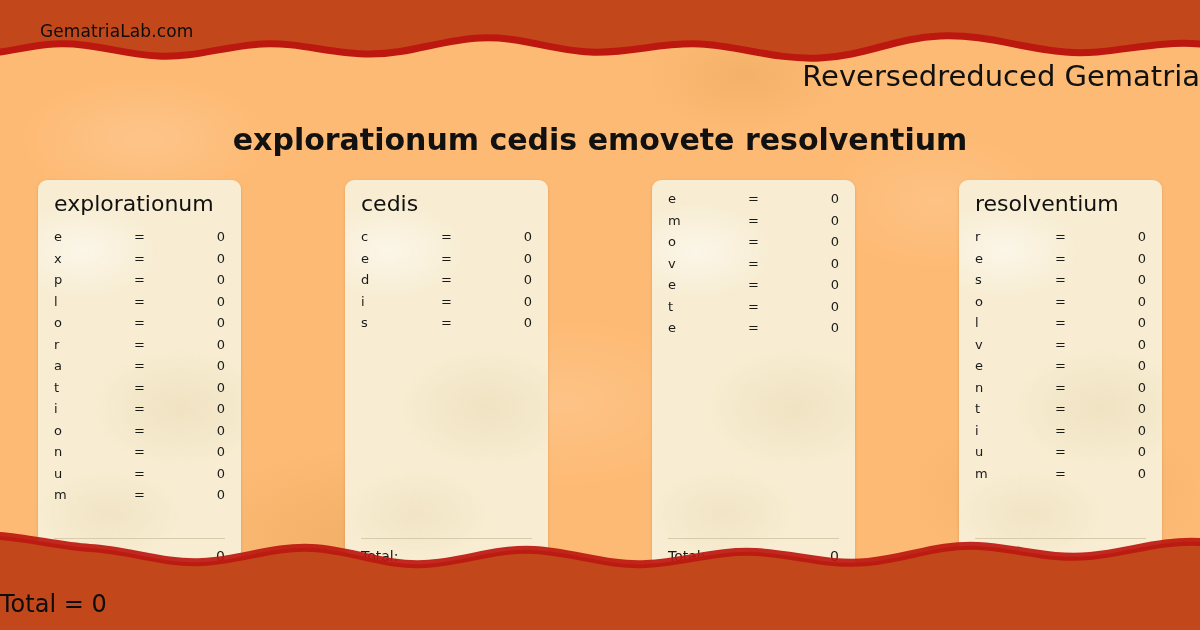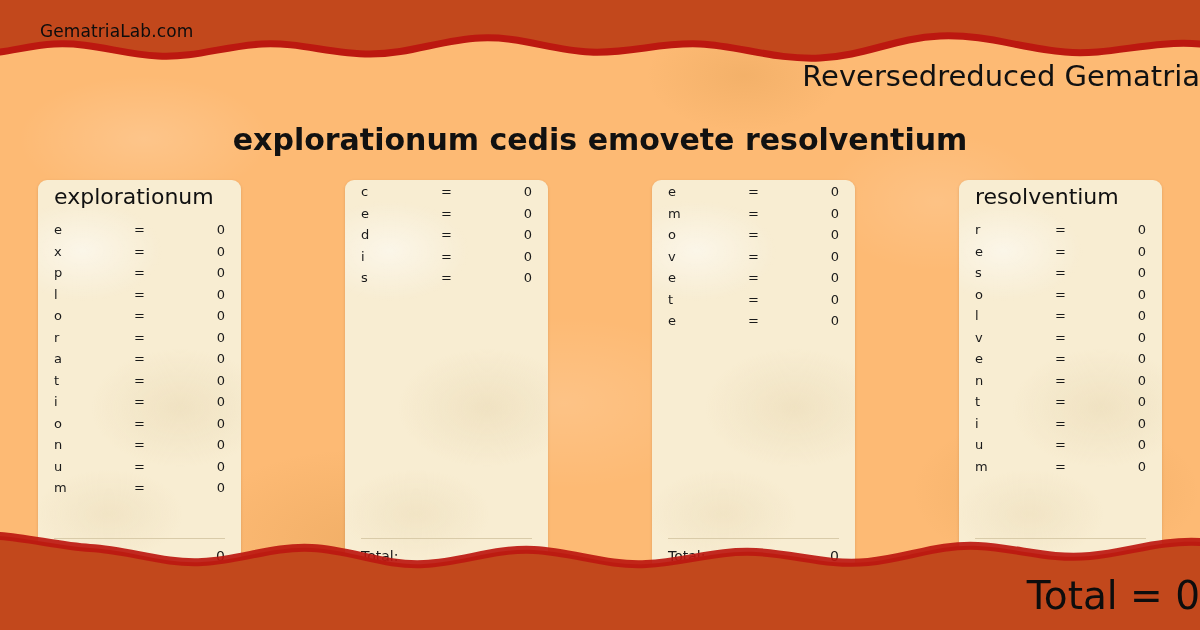--- a/index.html
+++ b/index.html
@@ -79,22 +79,22 @@
     z-index: 5;
     font-weight: bold;
   }
 
   
   #grand-total {
     position: absolute;
     bottom: 12px;
     left: 0;
     width: 1200px;
-    text-align: right;
-    font-size: 39px;
+    text-align: left;
+    font-size: 24px;
     color: #0d0d0d;
     z-index: 6;
   }
 
   
   #cards {
     position: absolute;
     top: 180px;
     left: 38px;
     width: 1124px;
@@ -102,21 +102,21 @@
     justify-content: space-between;
     z-index: 3;
   }
   .card {
     position: relative;
     width: 203px;
     min-height: 393px;
     box-sizing: border-box;
     background: #f8edd2;
     border-radius: 9px;
-    padding: 1px 16px 0 16px;
+    padding: 8px 16px 0 16px;
     display: flex;
     flex-direction: column;
     box-shadow: 0 1px 3px rgba(90,45,0,.18);
   }
   .card-texture {
     position: absolute;
     inset: 0;
     border-radius: 9px;
     background:
       radial-gradient(ellipse 110px 70px at 22% 18%, rgba(255,255,255,.5), rgba(255,255,255,0) 72%),
@@ -282,20 +282,21 @@
           </div>
         </div>
         <div class="divider"></div>
         <div class="total-row">
           <span class="label">Total:</span>
           <span class="val">0</span>
         </div>
       </div>
       <div class="card">
         <div class="card-texture"></div>
+        <div class="card-title">cedis</div>
         <div class="rows">
           <div class="row">
             <span class="letter">c</span>
             <span class="eq">=</span>
             <span class="val">0</span>
           </div>
           <div class="row">
             <span class="letter">e</span>
             <span class="eq">=</span>
             <span class="val">0</span>

